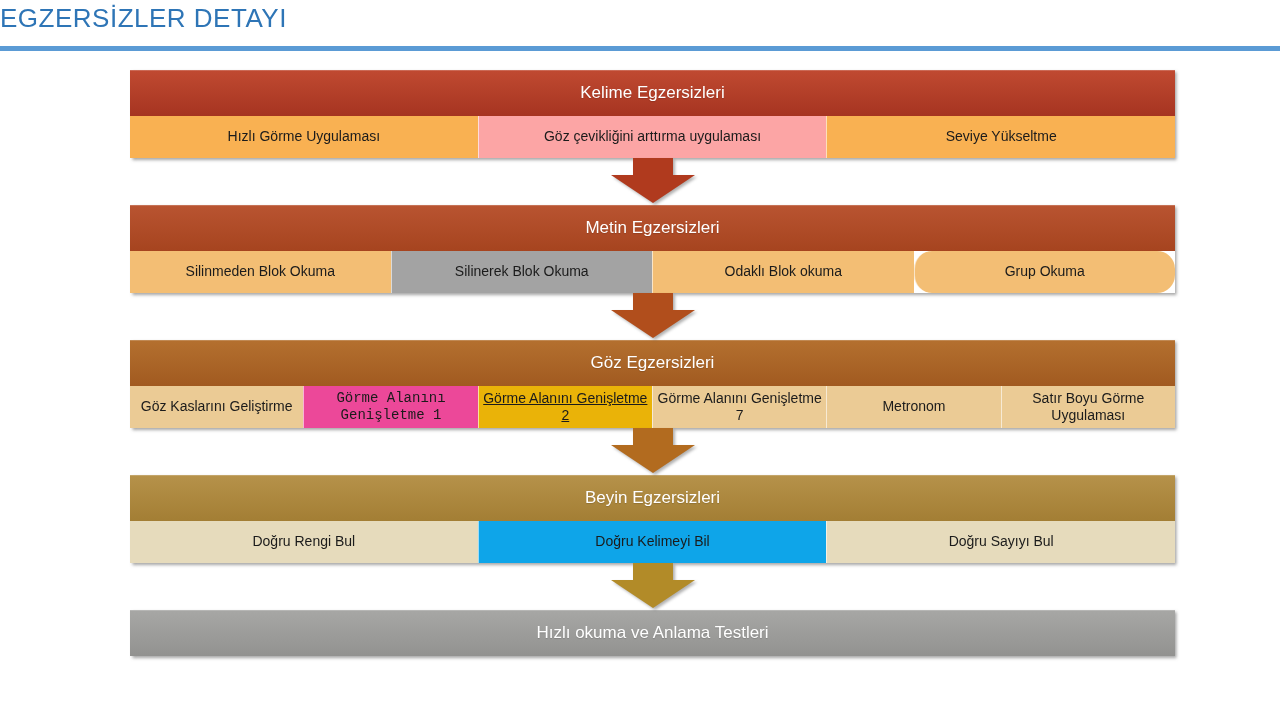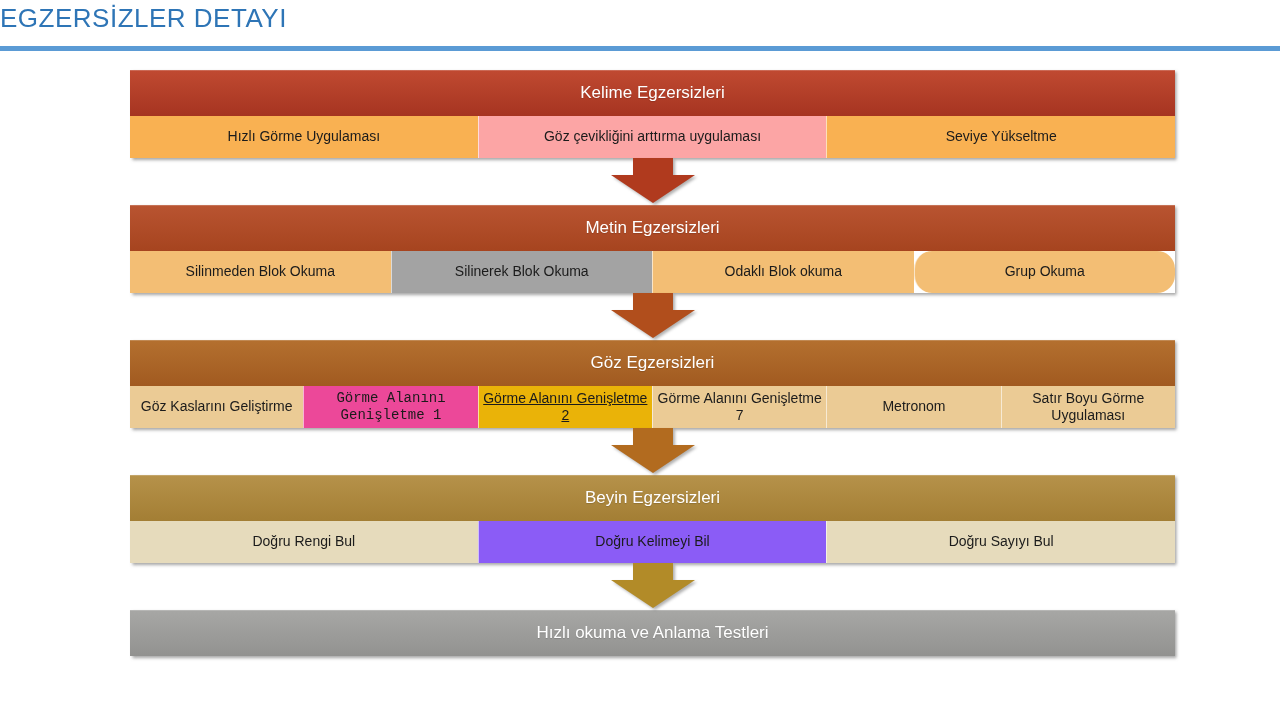--- a/index.html
+++ b/index.html
@@ -97,21 +97,21 @@
   <div class="arrow-wrap">
     <svg width="92" height="47" viewBox="0 0 92 47" aria-hidden="true">
       <polygon points="26,0 66,0 66,17 88,17 46,45 4,17 26,17" fill="#B26B1F"></polygon>
     </svg>
   </div>
 
   <section class="block">
     <div class="hdr" style="background: linear-gradient(rgb(182, 146, 74), rgb(163, 126, 52));">Beyin Egzersizleri</div>
     <div class="row">
         <div class="cell" style="background: rgb(230, 219, 188); text-align: center;">Doğru Rengi Bul</div>
-        <div class="cell" style="background: #8b5cf6;">Doğru Kelimeyi Bil</div>
+        <div class="cell" style="background: #0ea5e9;">Doğru Kelimeyi Bil</div>
         <div class="cell" style="background: rgb(230, 219, 188);">Doğru Sayıyı Bul</div>
       </div>
   </section>
   <div class="arrow-wrap">
     <svg width="92" height="47" viewBox="0 0 92 47" aria-hidden="true">
       <polygon points="26,0 66,0 66,17 88,17 46,45 4,17 26,17" fill="#B28B28"></polygon>
     </svg>
   </div>
 
   <section class="block">

